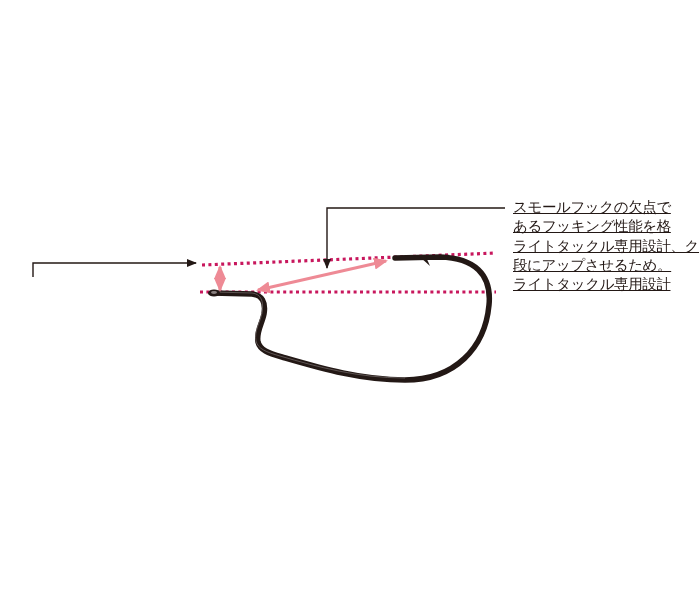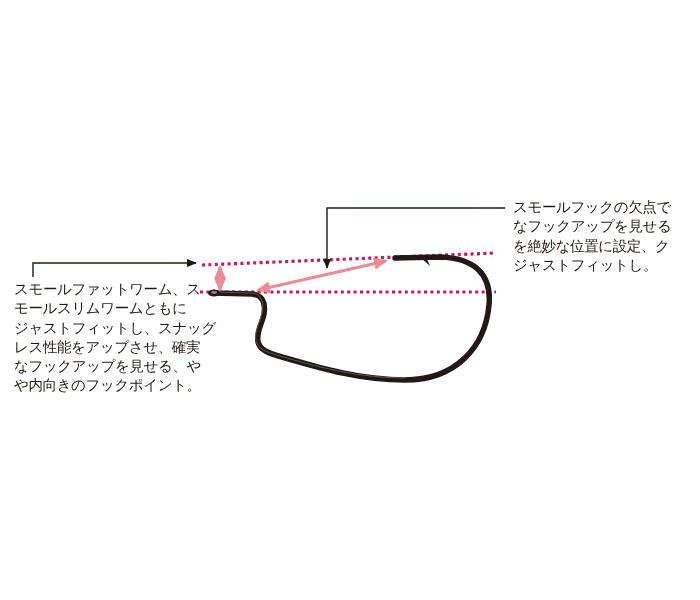--- a/index.html
+++ b/index.html
@@ -1,21 +1,21 @@
 <!DOCTYPE html>
 <html><head>
 <meta charset="utf-8">
 <style>
   html, body { margin: 0; padding: 0; background: #ffffff; }
   body { width: 700px; height: 600px; position: relative; overflow: hidden;
          font-family: "DejaVu Sans", sans-serif; color: #231815; }
   .canvas { position: absolute; left: 0; top: 0; width: 700px; height: 600px; }
   .text-block { position: absolute; font-size: 14.5px; line-height: 19.3px;
                 letter-spacing: -0.4px; white-space: nowrap; }
-  .text-block div { height: 19.3px; }
+  .text-block div { height: 19.3px; text-decoration: underline; }
   #left-text { left: 14px; top: 280px; }
   #right-text { left: 513px; top: 198px; }
 </style>
 </head>
 <body>
 
 <div class="canvas">
   <svg width="700" height="600" viewBox="0 0 700 600" xmlns="http://www.w3.org/2000/svg">
     <defs>
       <marker id="blackArrow" markerWidth="10" markerHeight="8" refX="9" refY="4" orient="auto" markerUnits="userSpaceOnUse">
@@ -55,28 +55,21 @@
       <line x1="220" y1="267" x2="220" y2="290" stroke="#ee8a95" stroke-width="3" marker-start="url(#pinkArrowStart)" marker-end="url(#pinkArrowEnd)"></line>
       <line x1="258" y1="290" x2="386" y2="261" stroke="#ee8a95" stroke-width="3" marker-start="url(#pinkArrowStart)" marker-end="url(#pinkArrowEnd)"></line>
     </g>
 
     <g>
       <polyline points="33,277 33,263 196,263" fill="none" stroke="#231815" stroke-width="1.4" marker-end="url(#blackArrow)"></polyline>
       <polyline points="505,208 327,208 327,268" fill="none" stroke="#231815" stroke-width="1.4" marker-end="url(#blackArrow)"></polyline>
     </g>
   </svg>
 
-  <div id="left-text" class="text-block">
-    <div>スモールファットワーム、ス</div>
-    <div>モールスリムワームともに</div>
-    <div>ジャストフィットし、スナッグ</div>
-    <div>レス性能をアップさせ、確実</div>
-    <div>なフックアップを見せる、や</div>
-    <div>や内向きのフックポイント。</div>
-  </div>
 
   <div id="right-text" class="text-block">
     <div>スモールフックの欠点で</div>
-    <div>なフックアップを見せる</div>
-    <div>を絶妙な位置に設定、ク</div>
-    <div>ジャストフィットし。</div>
+    <div>あるフッキング性能を格</div>
+    <div>ライトタックル専用設計、ク</div>
+    <div>段にアップさせるため。</div>
+    <div>ライトタックル専用設計</div>
   </div>
 </div>
 
 </body></html>

